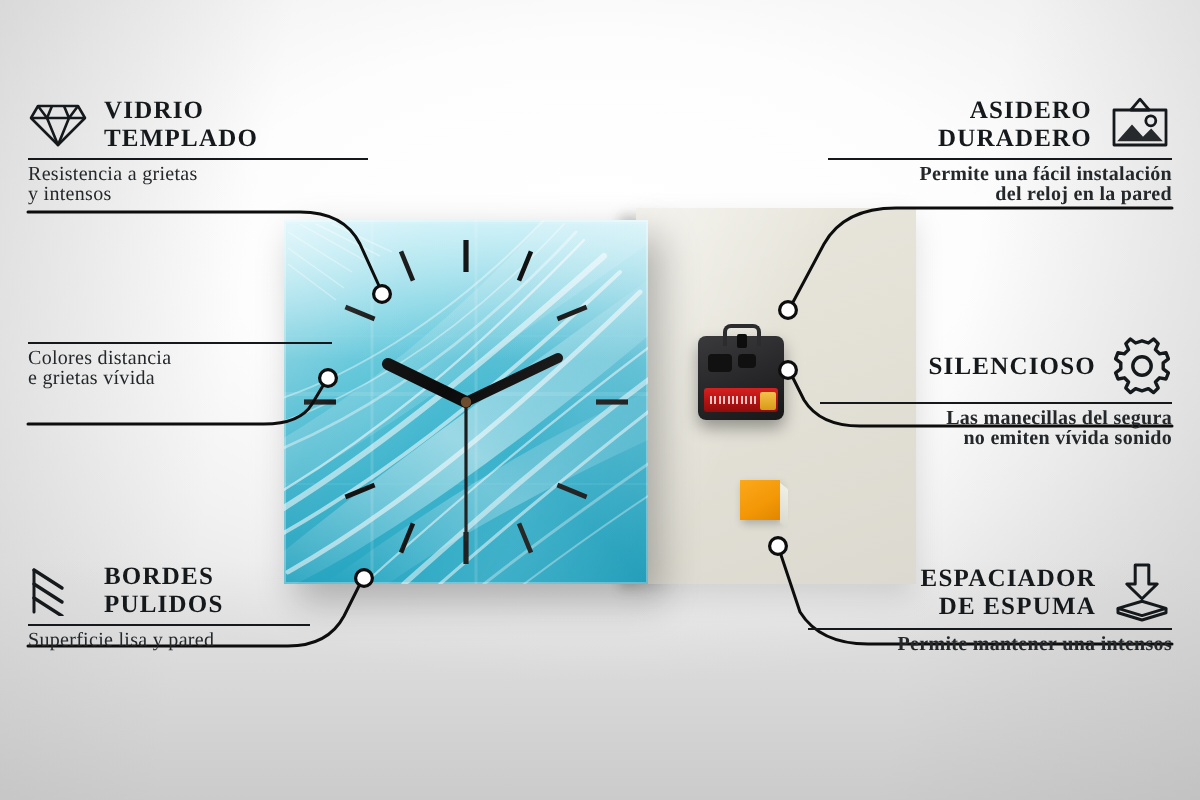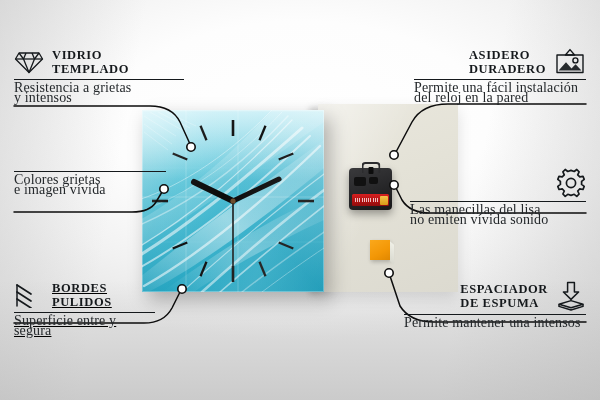--- a/index.html
+++ b/index.html
@@ -33,28 +33,28 @@
   .feat{position:absolute;z-index:4;}
   .feat .head{display:flex;align-items:center;gap:8px;}
   .feat.left .head{justify-content:flex-start;}
   .feat.right .head{justify-content:flex-end;}
   .ttl{
     font-family:"Liberation Serif",serif;
     font-weight:700;font-size:12.5px;line-height:14px;
     letter-spacing:.6px;color:#15191c;text-transform:uppercase;
   }
   .feat.left .ttl{text-align:left;}
-  .feat.right .ttl{text-align:left;}
+  .feat.right .ttl{text-align:right;}
   .rule{height:0;border-top:1.1px solid #15191c;margin-top:3px;}
   .desc{
     font-family:"Liberation Serif",serif;
-    font-size:14px;line-height:10.4px;color:#24282b;margin-top:3px;
+    font-size:10px;line-height:10.4px;color:#24282b;margin-top:3px;
     letter-spacing:.15px;
   }
-  .feat.right .desc{}
+  .feat.right .desc{text-align:right;font-weight:bold;}
   .ico{flex:0 0 auto;display:block;}
 
   
   .scene{position:absolute;z-index:2;}
 
   .wallpanel{
     position:absolute;left:318px;top:104px;width:140px;height:188px;
     background:linear-gradient(160deg,#e9e7dd 0%,#e4e2d7 40%,#dcdad0 100%);
     box-shadow:0 6px 14px rgba(0,0,0,.12);
   }
@@ -309,43 +309,43 @@
     <div class="rule"></div>
     <div class="desc">
       <div>Resistencia a grietas</div>
       <div>y intensos</div>
     </div>
   </div>
 
   <div class="feat left" style="left:14px;top:168px;width:152px;">
     <div class="rule"></div>
     <div class="desc">
-      <div>Colores grietas</div>
-      <div>e imagen vívida</div>
-    </div>
-  </div>
-
-  <div class="feat left" style="left:14px;top:281px;width:141px;text-decoration:underline;">
+      <div>Colores distancia</div>
+      <div>e grietas vívida</div>
+    </div>
+  </div>
+
+  <div class="feat left" style="left:14px;top:281px;width:141px;">
     <div class="head">
       <svg class="ico" width="30" height="26" viewBox="0 0 30 26">
         <g stroke="#15191c" stroke-width="1.7" fill="none" stroke-linecap="round">
           <path d="M3 3 L17 12"></path>
             <path d="M3 10 L17 19"></path>
             <path d="M3 17 L17 26"></path>
           <path d="M3 3 L3 24" stroke-width="1.5"></path>
         </g>
       </svg>
       <div>
         <div class="ttl">BORDES</div>
         <div class="ttl">PULIDOS</div>
       </div>
     </div>
     <div class="rule"></div>
     <div class="desc">
-      <div>Superficie entre y segura</div>
+      <div>Superficie lisa y pared</div>
     </div>
   </div>
 
   <div class="feat right" style="right:14px;top:48px;width:172px;">
     <div class="head">
       <div>
         <div class="ttl">ASIDERO</div>
         <div class="ttl">DURADERO</div>
       </div>
       <svg class="ico" width="32" height="28" viewBox="0 0 32 28">
@@ -360,34 +360,35 @@
     <div class="rule"></div>
     <div class="desc">
       <div>Permite una fácil instalación</div>
       <div>del reloj en la pared</div>
     </div>
   </div>
 
   <div class="feat right" style="right:14px;top:168px;width:176px;">
     <div class="head">
       <div>
+        <div class="ttl">SILENCIOSO</div>
       </div>
       <svg class="ico" width="30" height="30" viewBox="0 0 30 30">
         <g fill="none" stroke="#15191c" stroke-width="1.7" stroke-linejoin="round">
           <path d="M15 2.4 l3.2 1.1 2.6 -2.0 2.3 2.3 -1.4 3.0 2.1 2.1 3.2 -0.6 1.2 3.1 -2.6 2.0 0 3.0
                    2.6 2.0 -1.2 3.1 -3.2 -0.6 -2.1 2.1 1.4 3.0 -2.3 2.3 -2.6 -2.0 -3.2 1.1 -3.2 -1.1
                    -2.6 2.0 -2.3 -2.3 1.4 -3.0 -2.1 -2.1 -3.2 0.6 -1.2 -3.1 2.6 -2.0 0 -3.0 -2.6 -2.0
                    1.2 -3.1 3.2 0.6 2.1 -2.1 -1.4 -3.0 2.3 -2.3 2.6 2.0 Z"></path>
           <circle cx="15" cy="15" r="4.6"></circle>
         </g>
       </svg>
     </div>
     <div class="rule"></div>
     <div class="desc">
-      <div>Las manecillas del lisa</div>
+      <div>Las manecillas del segura</div>
       <div>no emiten vívida sonido</div>
     </div>
   </div>
 
   <div class="feat right" style="right:14px;top:281px;width:182px;">
     <div class="head">
       <div>
         <div class="ttl">ESPACIADOR</div>
         <div class="ttl">DE ESPUMA</div>
       </div>

